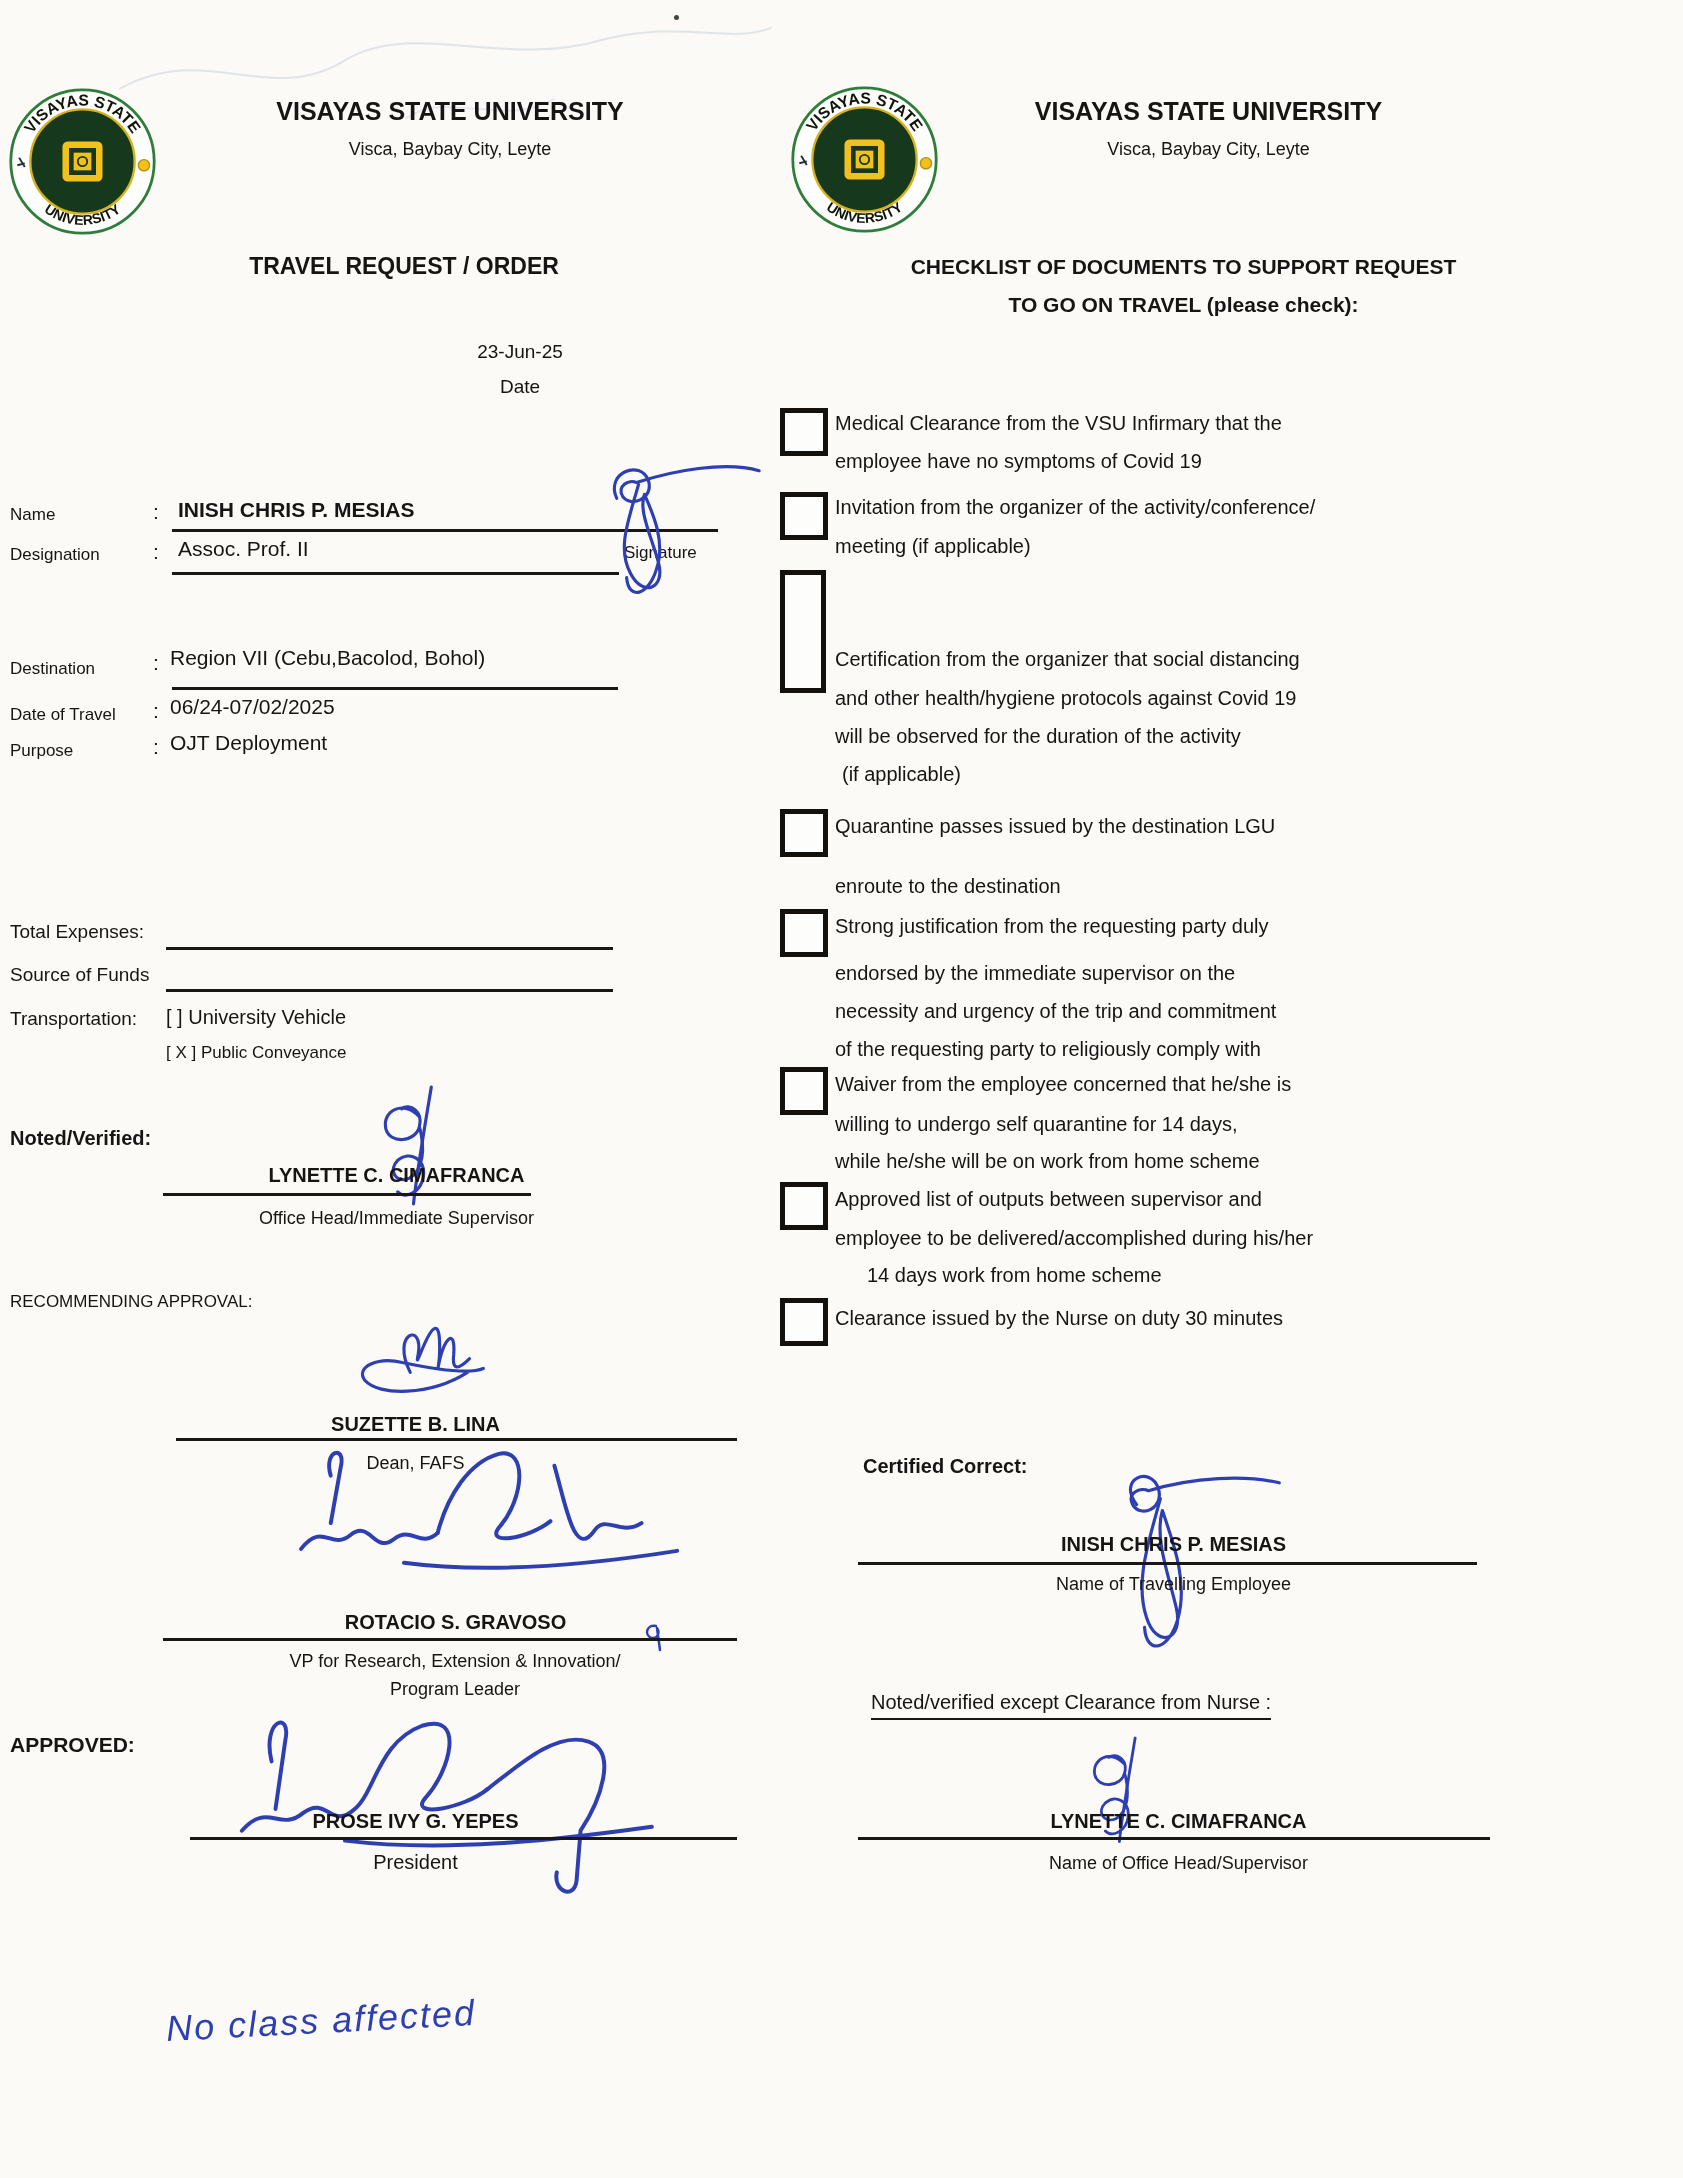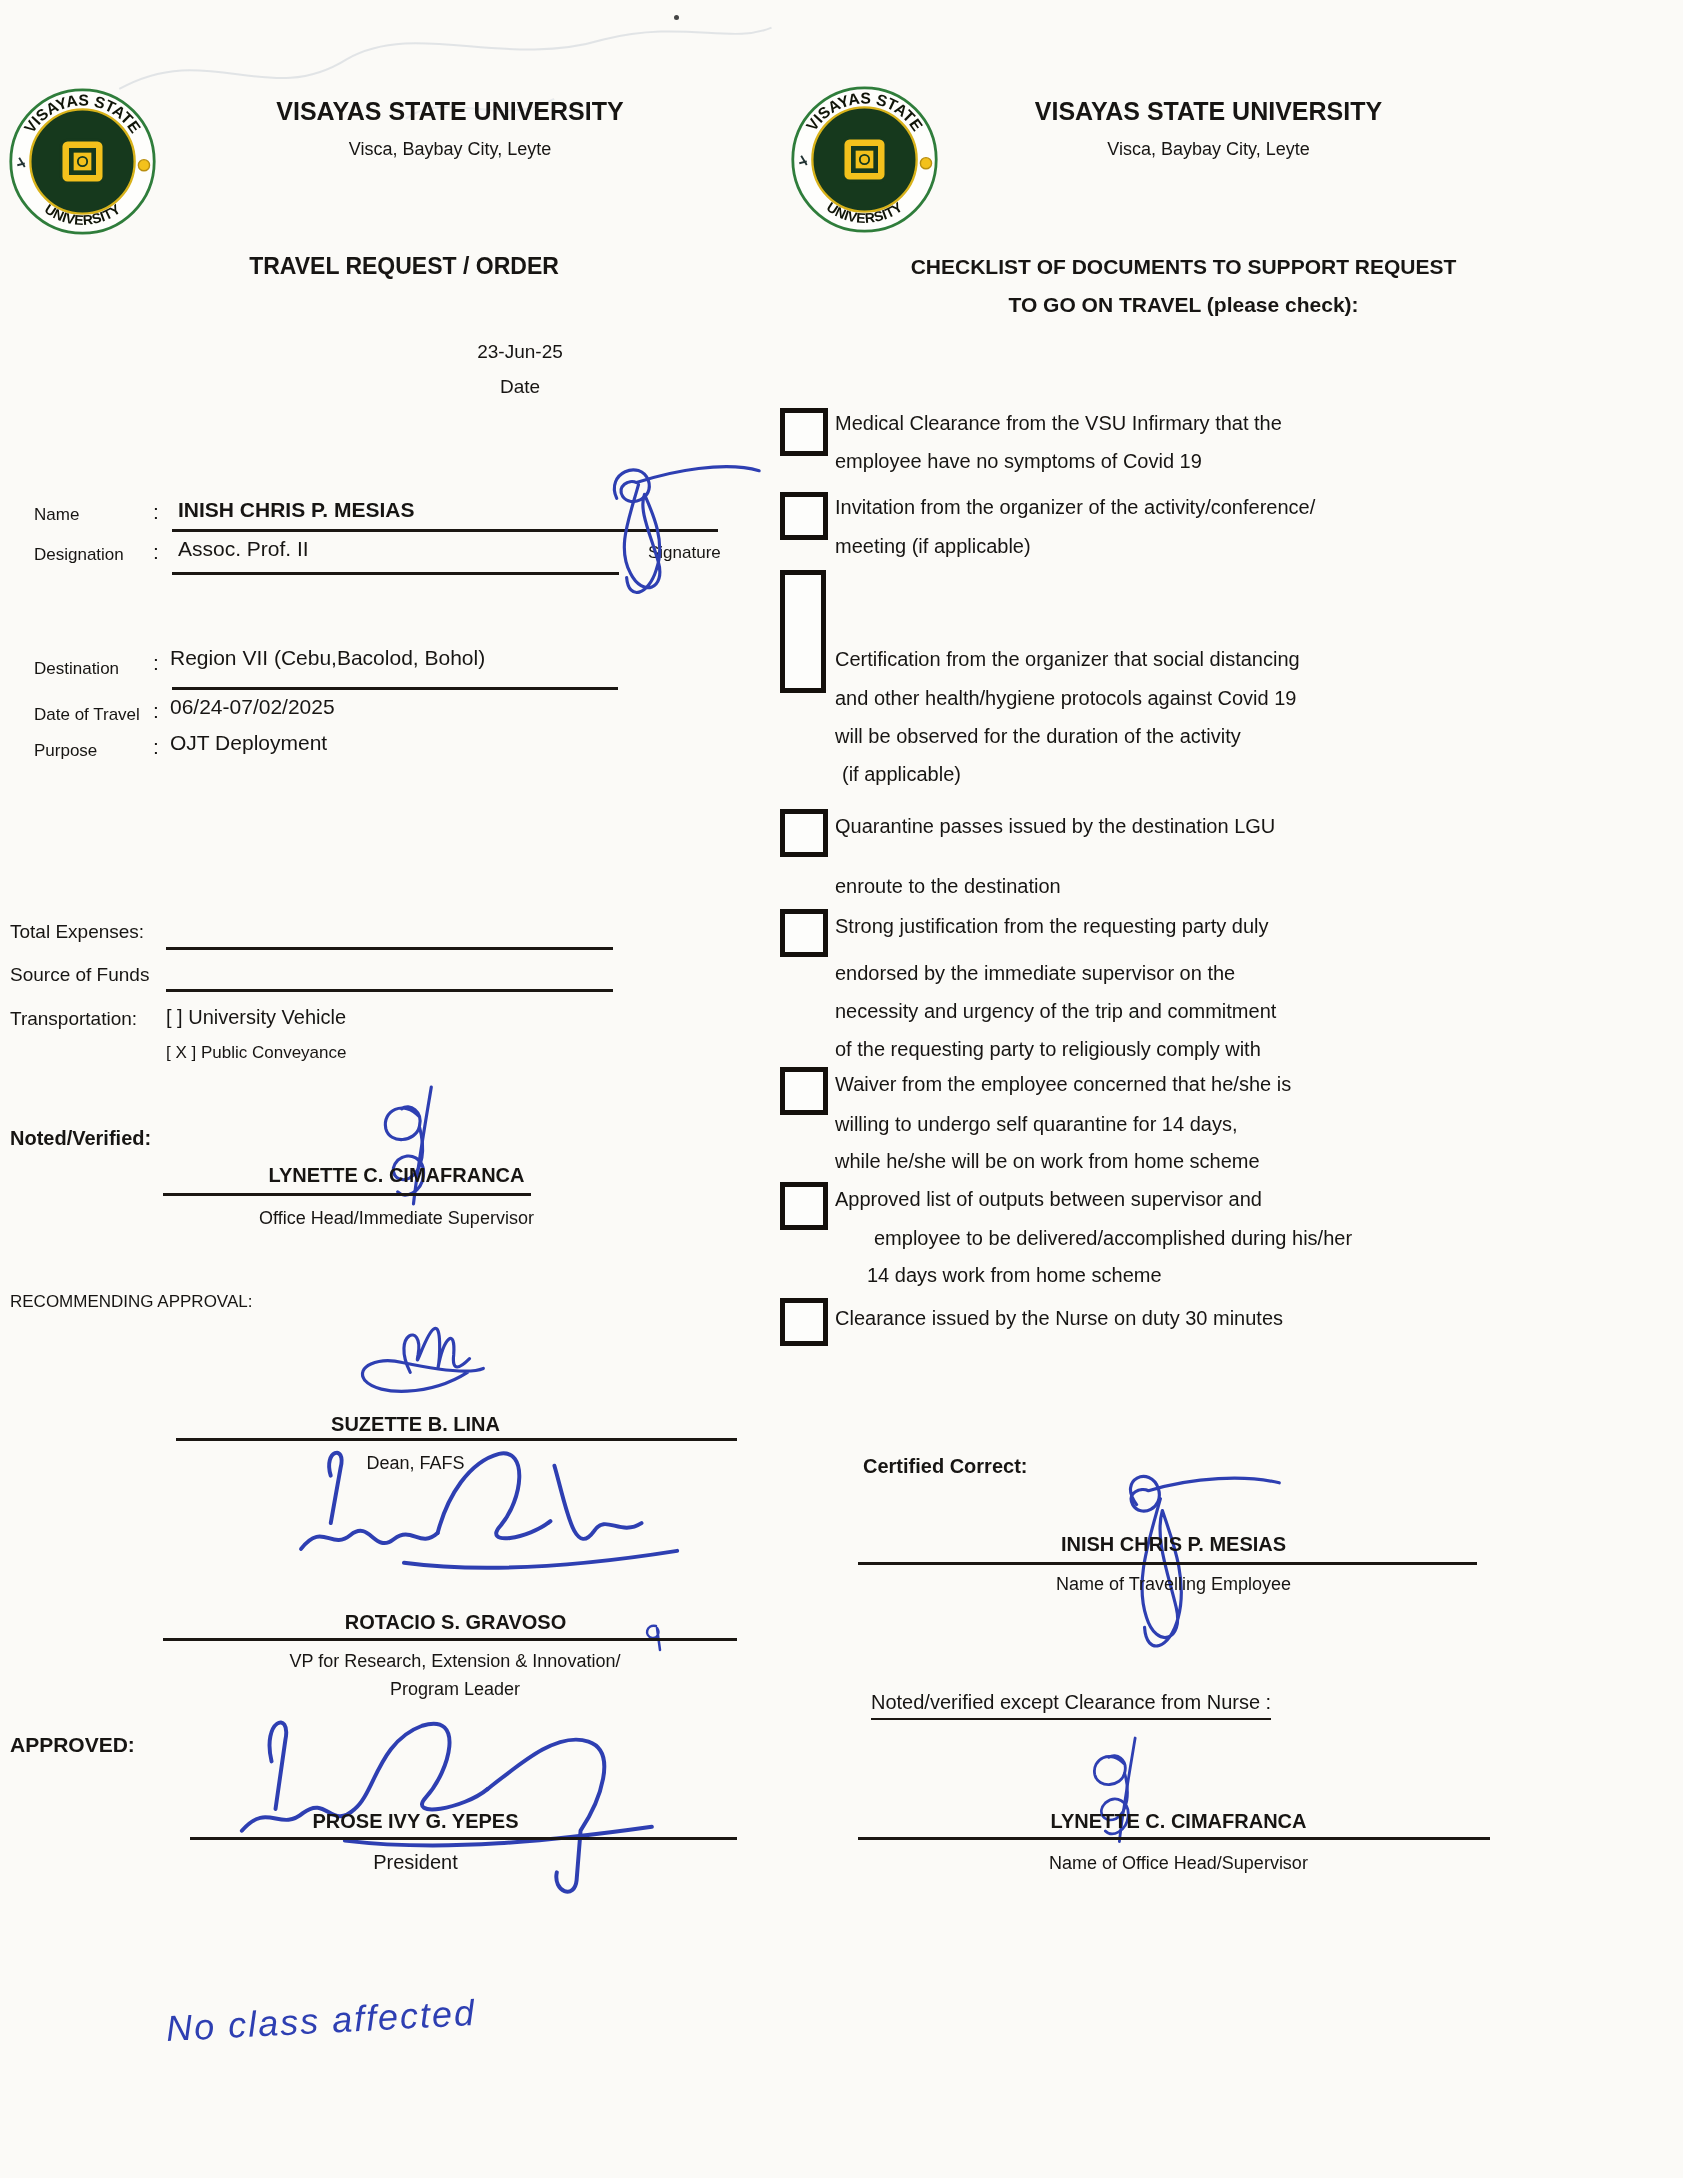--- a/index.html
+++ b/index.html
@@ -4,21 +4,21 @@
 <style>
   html,body{margin:0;padding:0;background:#e8e8e8;}
   #page{
     position:relative;width:1683px;height:2178px;margin:0 auto;
     background:#fbfaf7;overflow:hidden;
     font-family:"Liberation Sans",sans-serif;color:#171513;
   }
   .abs{position:absolute;}
   .b{font-weight:bold;}
   .ctr{text-align:center;}
-  .lbl{font-size:17px;margin-left:24px;}
+  .lbl{font-size:17px;}
   .val{font-size:21px;}
   .rule{height:0;border-top:3px solid #1b1713;}
   .chk{
     position:absolute;left:780px;width:38px;height:38px;
     border:5px solid #14100c;background:#fdfdfb;
   }
   .chk.tall{width:36px;height:113px;}
   .ckline{position:absolute;left:835px;font-size:20px;white-space:nowrap;}
   .signame{font-size:20px;font-weight:bold;white-space:nowrap;}
   .sigtitle{font-size:18px;white-space:nowrap;}
@@ -192,21 +192,21 @@
   <div class="ckline" style="top:1000px;">necessity and urgency of the trip and commitment</div>
   <div class="ckline" style="top:1038px;">of the requesting party to religiously comply with</div>
 
   <div class="chk" style="top:1067px;"></div>
   <div class="ckline" style="top:1073px;">Waiver from the employee concerned that he/she is</div>
   <div class="ckline" style="top:1113px;">willing to undergo self quarantine for 14 days,</div>
   <div class="ckline" style="top:1150px;">while he/she will be on work from home scheme</div>
 
   <div class="chk" style="top:1182px;"></div>
   <div class="ckline" style="top:1188px;">Approved list of outputs between supervisor and</div>
-  <div class="ckline" style="top:1227px;margin-left:39px;">employee to be delivered/accomplished during his/her</div>
+  <div class="ckline" style="top:1227px;">employee to be delivered/accomplished during his/her</div>
   <div class="ckline" style="top:1264px;margin-left:32px;">14 days work from home scheme</div>
 
   <div class="chk" style="top:1298px;"></div>
   <div class="ckline" style="top:1307px;">Clearance issued by the Nurse on duty 30 minutes</div>
 
   <div class="abs b" style="left:863px;top:1455px;font-size:20px;">Certified Correct:</div>
   <svg class="abs ink" style="left:1097px;top:1463px;" width="208" height="208" viewBox="0 0 210 210">
     <path d="M40,42 C20,16 54,2 62,26 C68,46 44,56 36,42 C30,30 44,24 52,28 C98,14 150,12 184,20"></path>
     <path d="M64,36 C52,80 38,120 50,156 C60,188 88,180 80,146 C72,112 58,76 66,48 C76,78 92,118 82,156 C74,188 50,196 48,166"></path>
   </svg>

